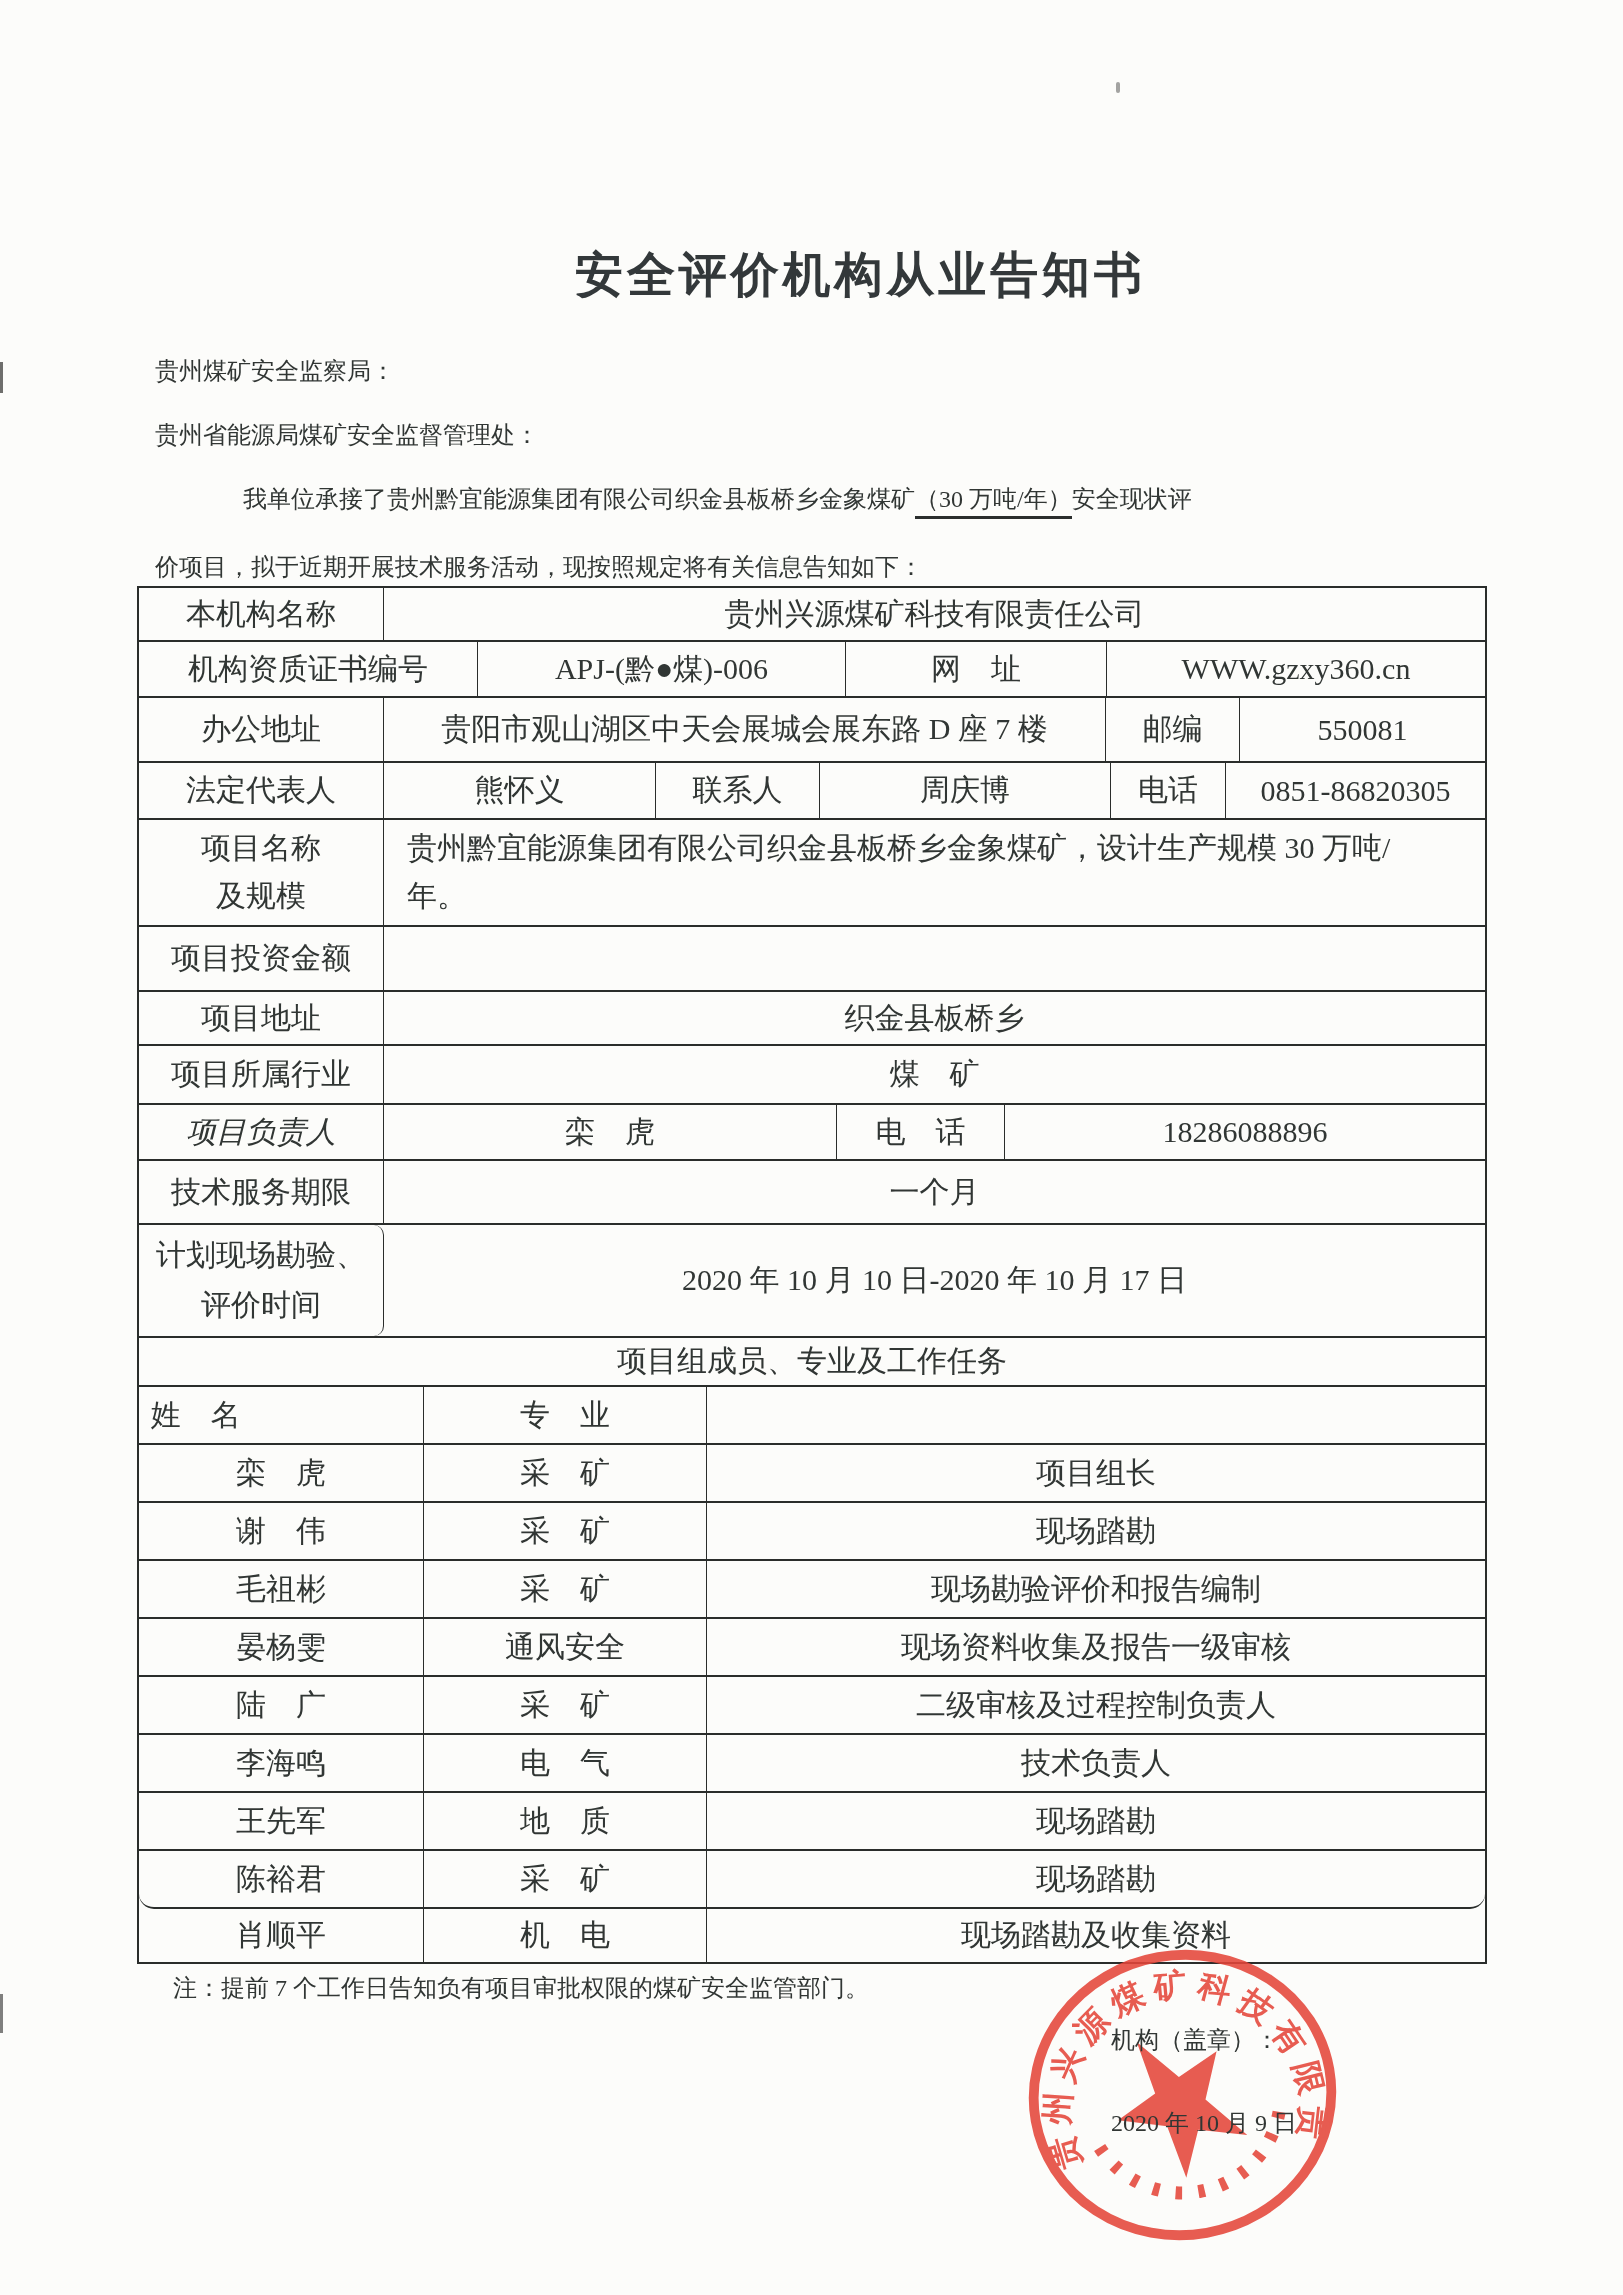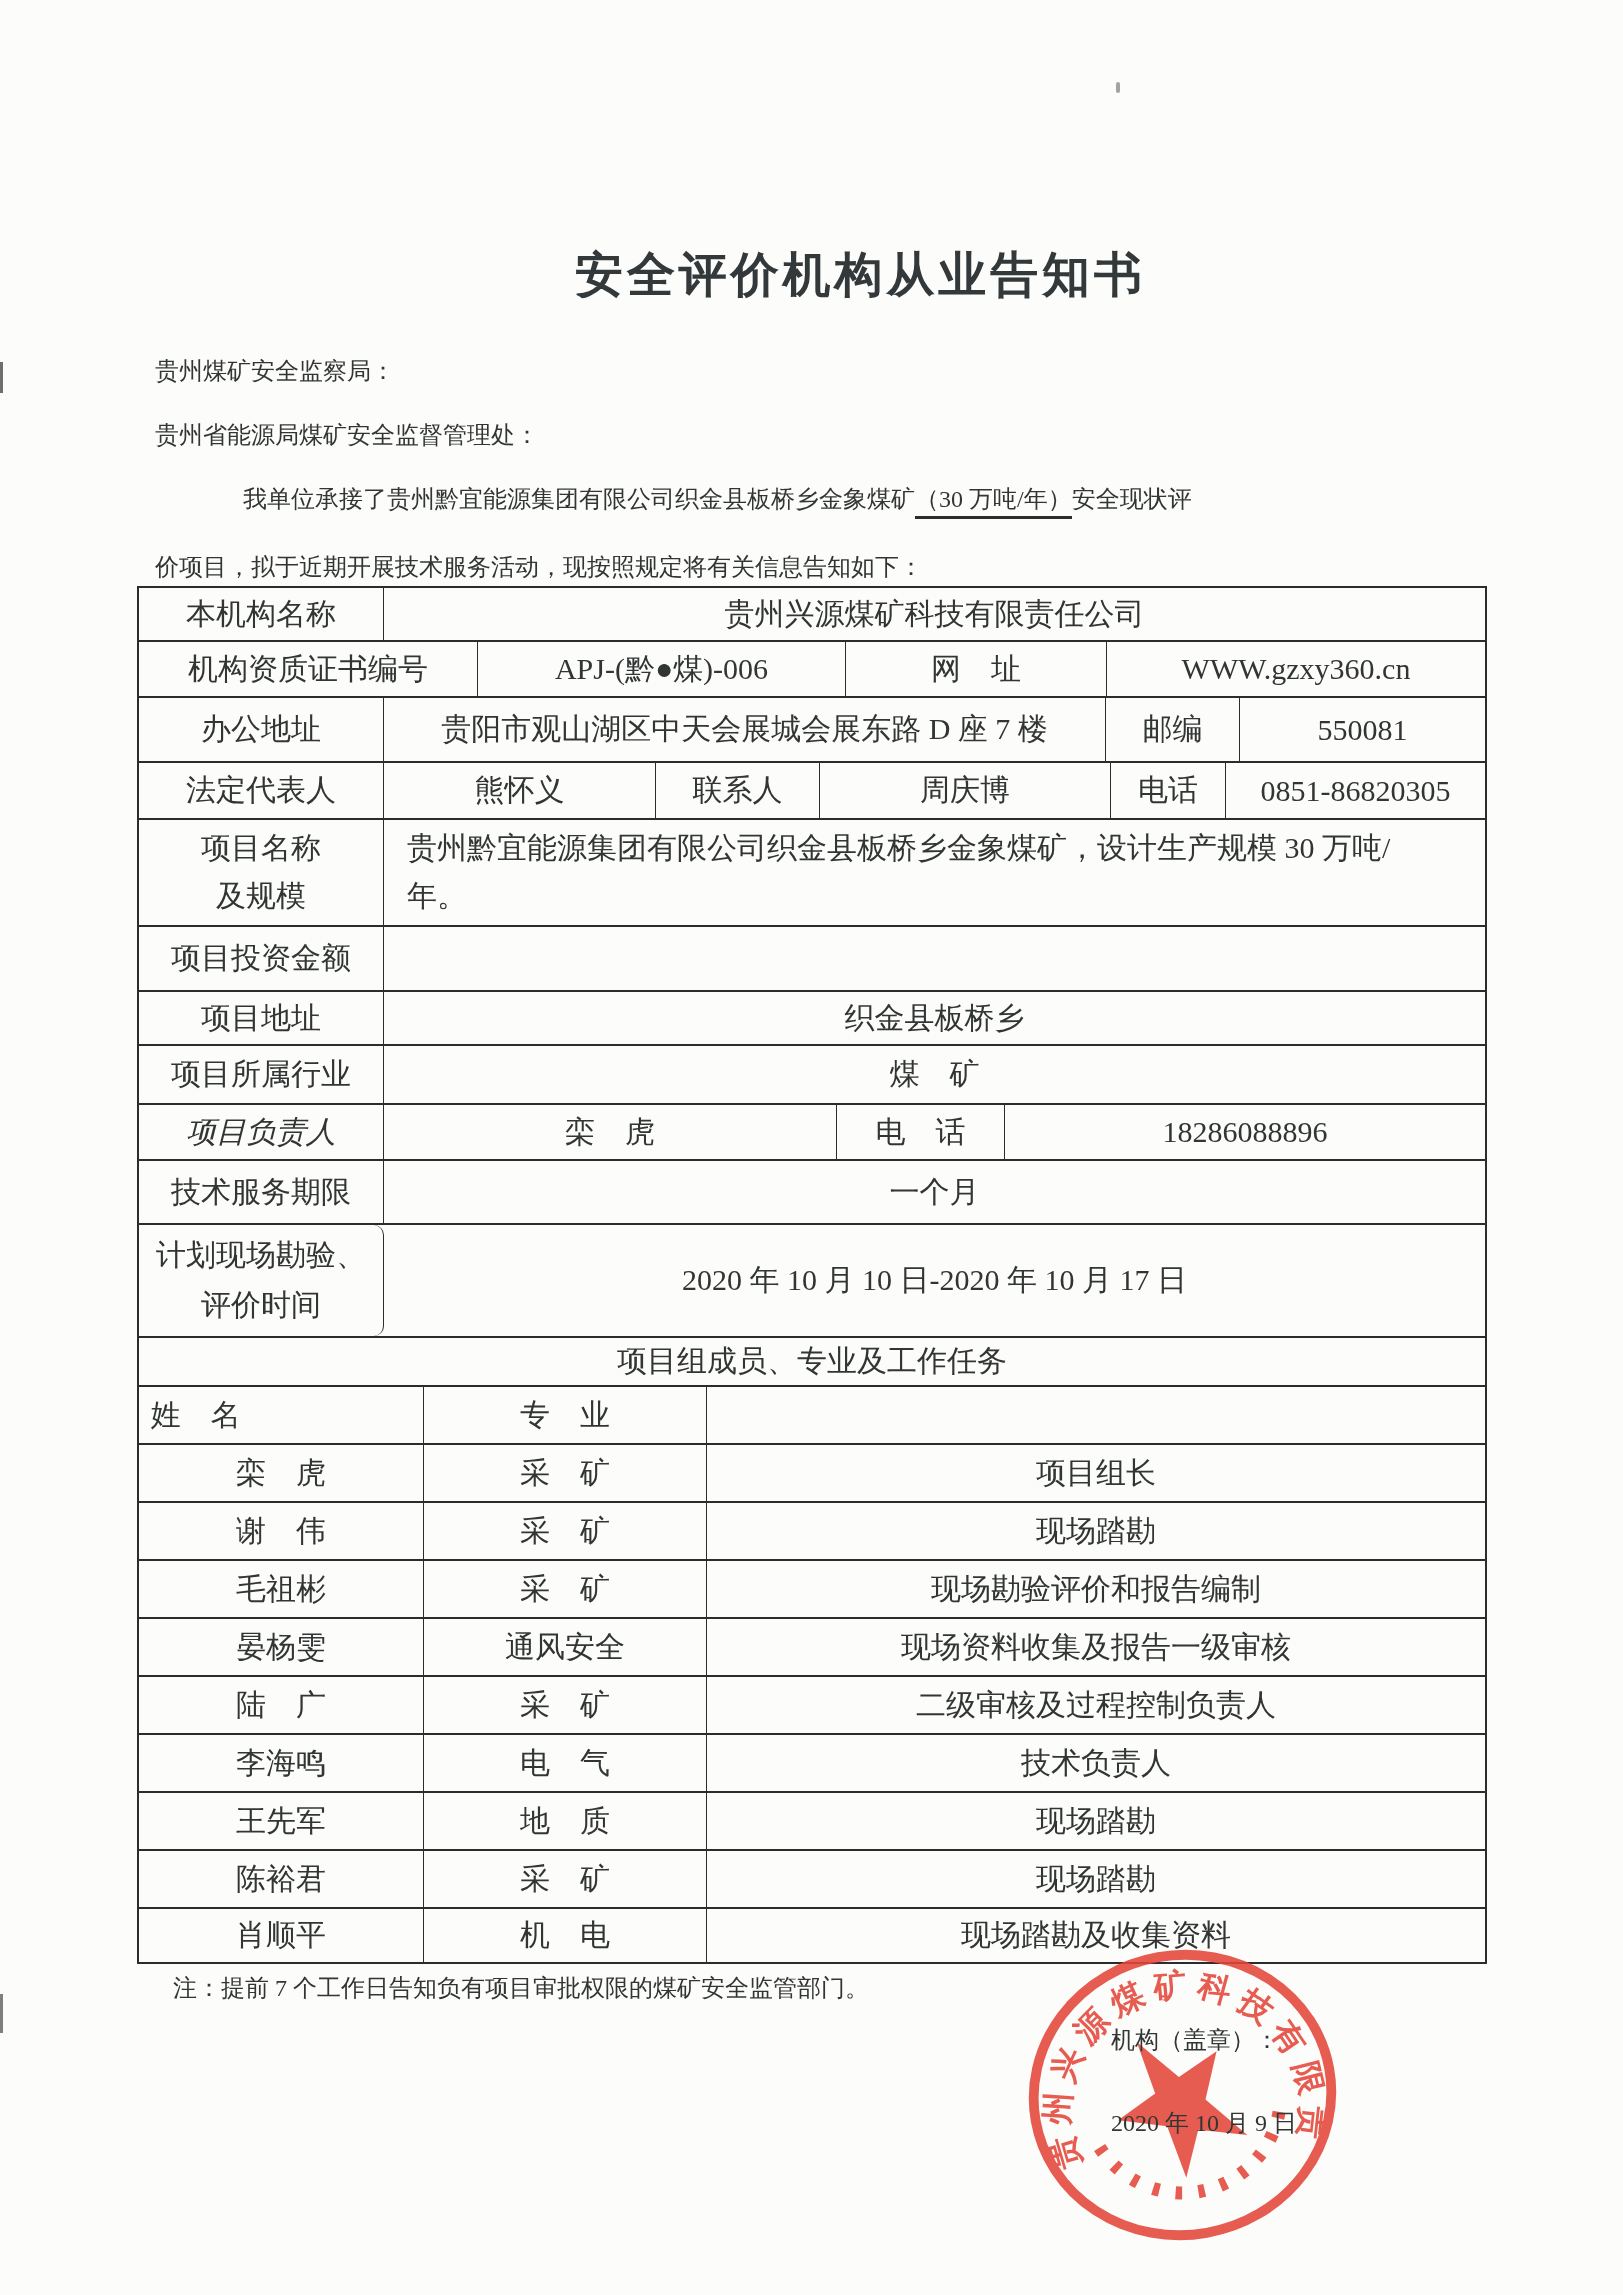--- a/index.html
+++ b/index.html
@@ -162,21 +162,21 @@
     <div class="row" style="height:56px;">
       <div class="c" style="flex:0 0 285px;">李海鸣</div>
       <div class="c" style="flex:0 0 283px;">电　气</div>
       <div class="c">技术负责人</div>
     </div>
     <div class="row" style="height:56px;">
       <div class="c" style="flex:0 0 285px;">王先军</div>
       <div class="c" style="flex:0 0 283px;">地　质</div>
       <div class="c">现场踏勘</div>
     </div>
-    <div class="row" style="height:56px;">
+    <div class="row" style="height:56px;border-radius:15px;">
       <div class="c" style="flex:0 0 285px;">陈裕君</div>
       <div class="c" style="flex:0 0 283px;">采　矿</div>
       <div class="c">现场踏勘</div>
     </div>
     <div class="row" style="height:53px;">
       <div class="c" style="flex:0 0 285px;">肖顺平</div>
       <div class="c" style="flex:0 0 283px;">机　电</div>
       <div class="c">现场踏勘及收集资料</div>
     </div>
   </div>

